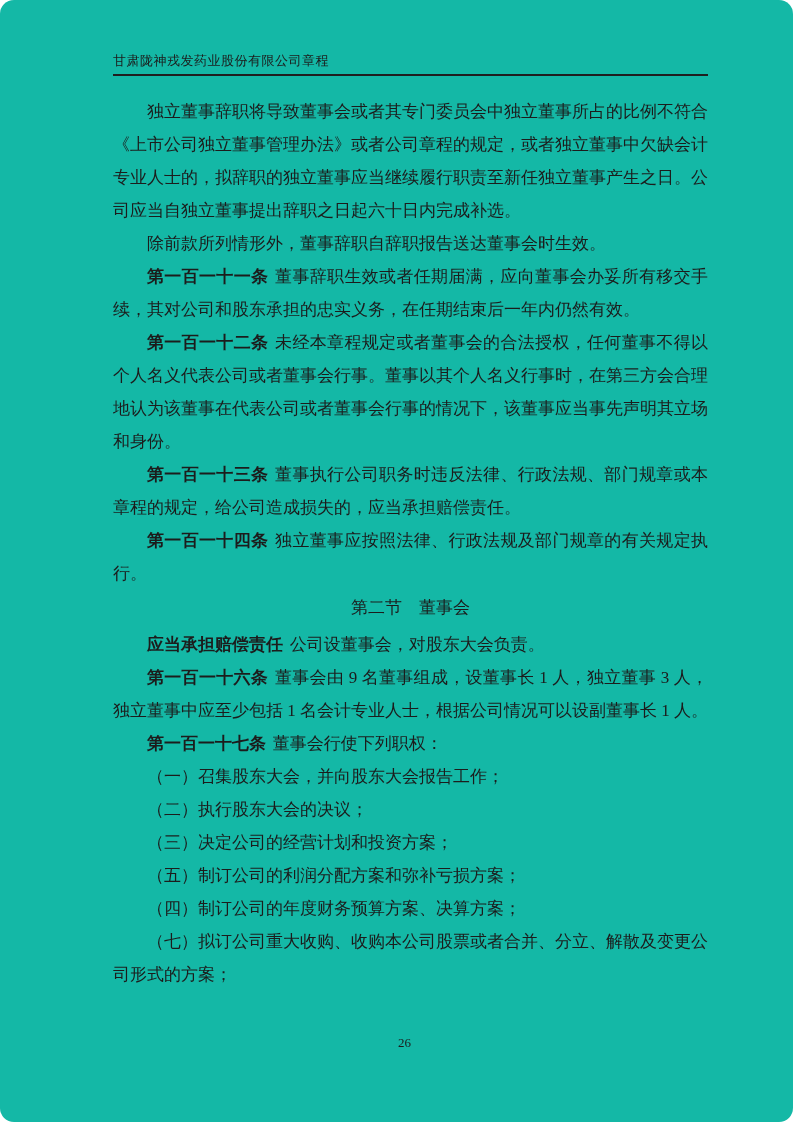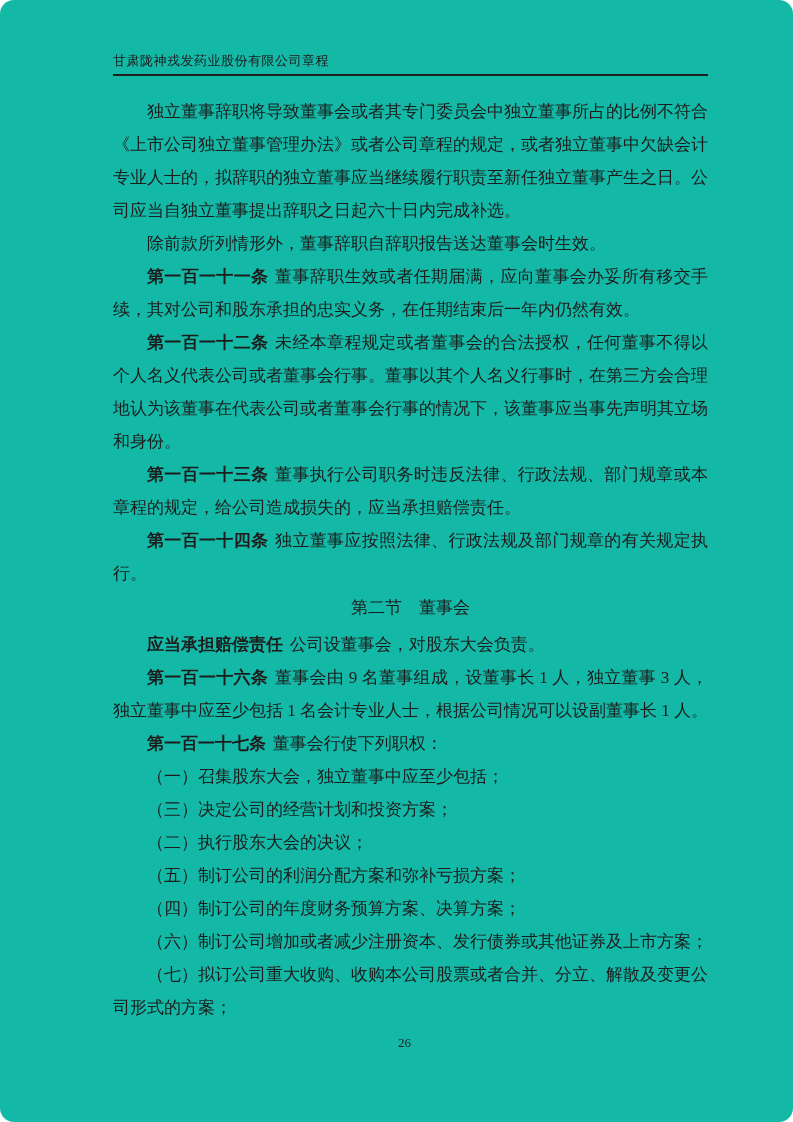--- a/index.html
+++ b/index.html
@@ -87,26 +87,25 @@
     <p><b class="art-num">第一百一十四条</b><span>独立董事应按照法律、行政法规及部门规章的有关规定执行。</span></p>
 
     <p class="section-heading">第二节　董事会</p>
 
     <p><b class="art-num">应当承担赔偿责任</b><span>公司设董事会，对股东大会负责。</span></p>
 
     <p><b class="art-num">第一百一十六条</b><span>董事会由 9 名董事组成，设董事长 1 人，独立董事 3 人，独立董事中应至少包括 1 名会计专业人士，根据公司情况可以设副董事长 1 人。</span></p>
 
     <p><b class="art-num">第一百一十七条</b><span>董事会行使下列职权：</span></p>
 
-    <p>（一）召集股东大会，独立董事中应至少包括；</p>
+    <p>（一）召集股东大会，并向股东大会报告工作；</p>
+    <p>（二）执行股东大会的决议；</p>
     <p>（三）决定公司的经营计划和投资方案；</p>
-    <p>（二）执行股东大会的决议；</p>
     <p>（五）制订公司的利润分配方案和弥补亏损方案；</p>
     <p>（四）制订公司的年度财务预算方案、决算方案；</p>
-    <p>（六）制订公司增加或者减少注册资本、发行债券或其他证券及上市方案；</p>
     <p>（七）拟订公司重大收购、收购本公司股票或者合并、分立、解散及变更公司形式的方案；</p>
 
   </main>
 
   <footer class="page-footer">
     <span>26</span>
   </footer>
 
 </div>
 

